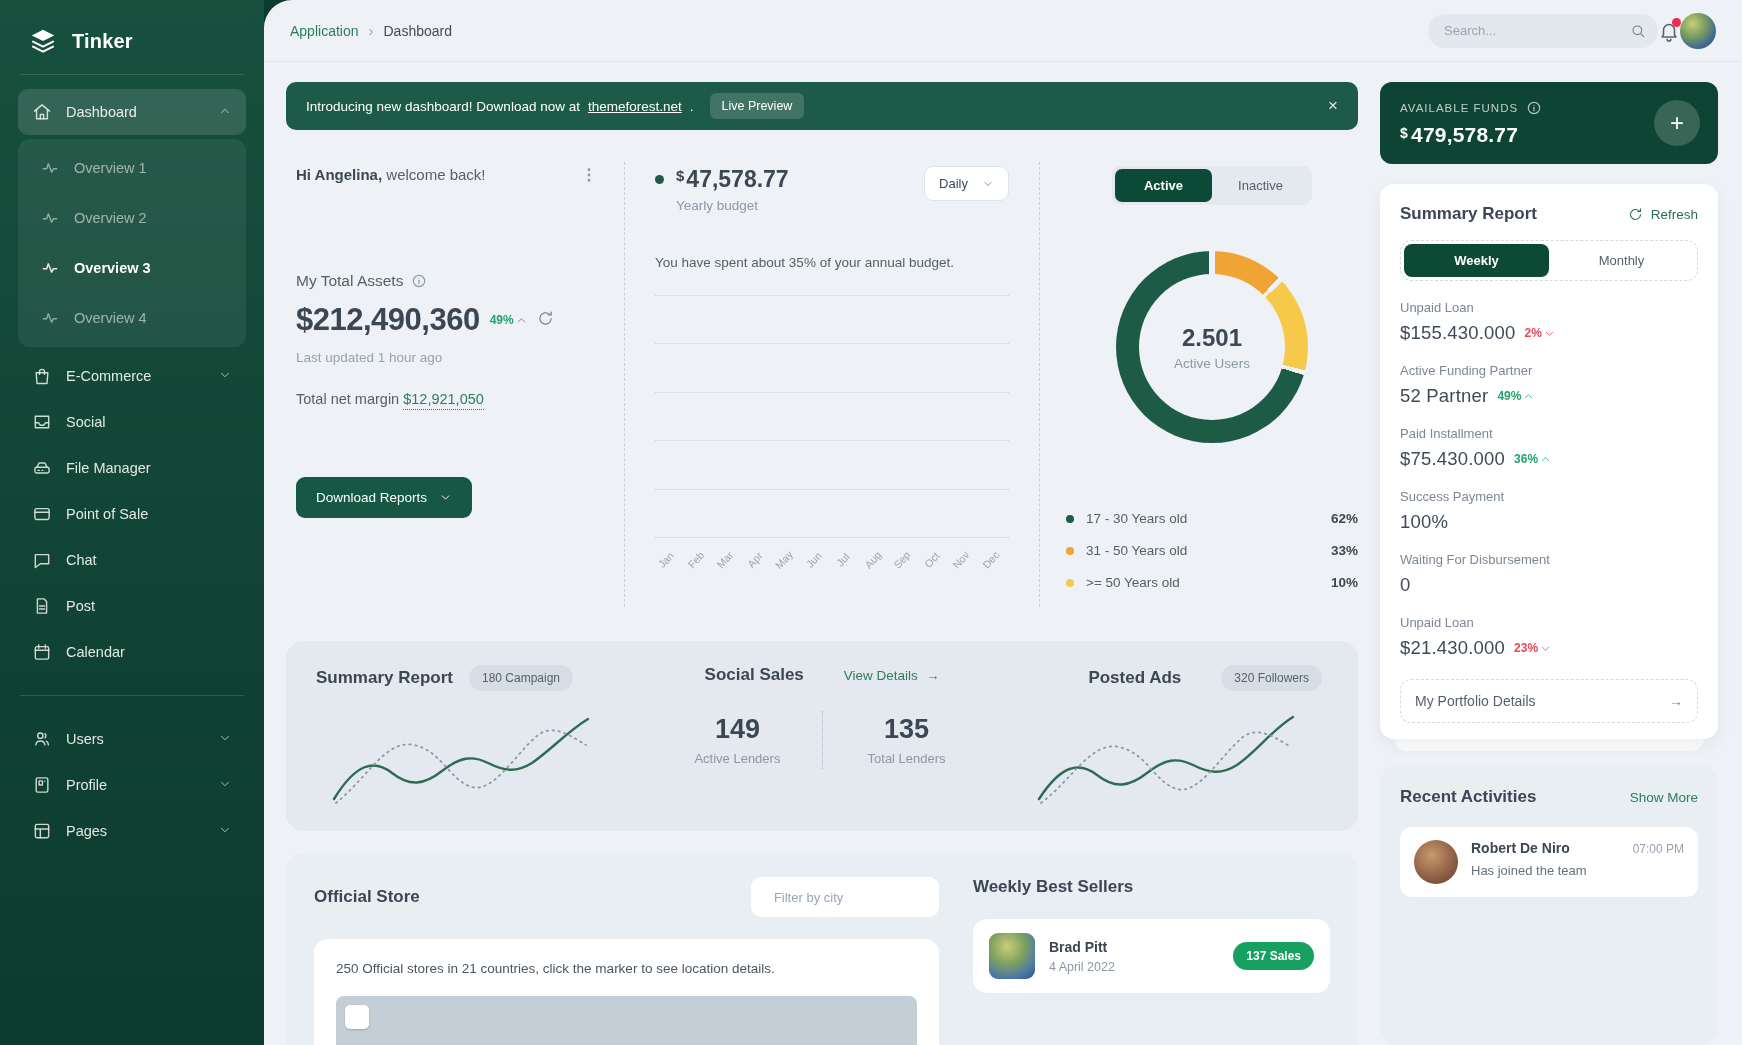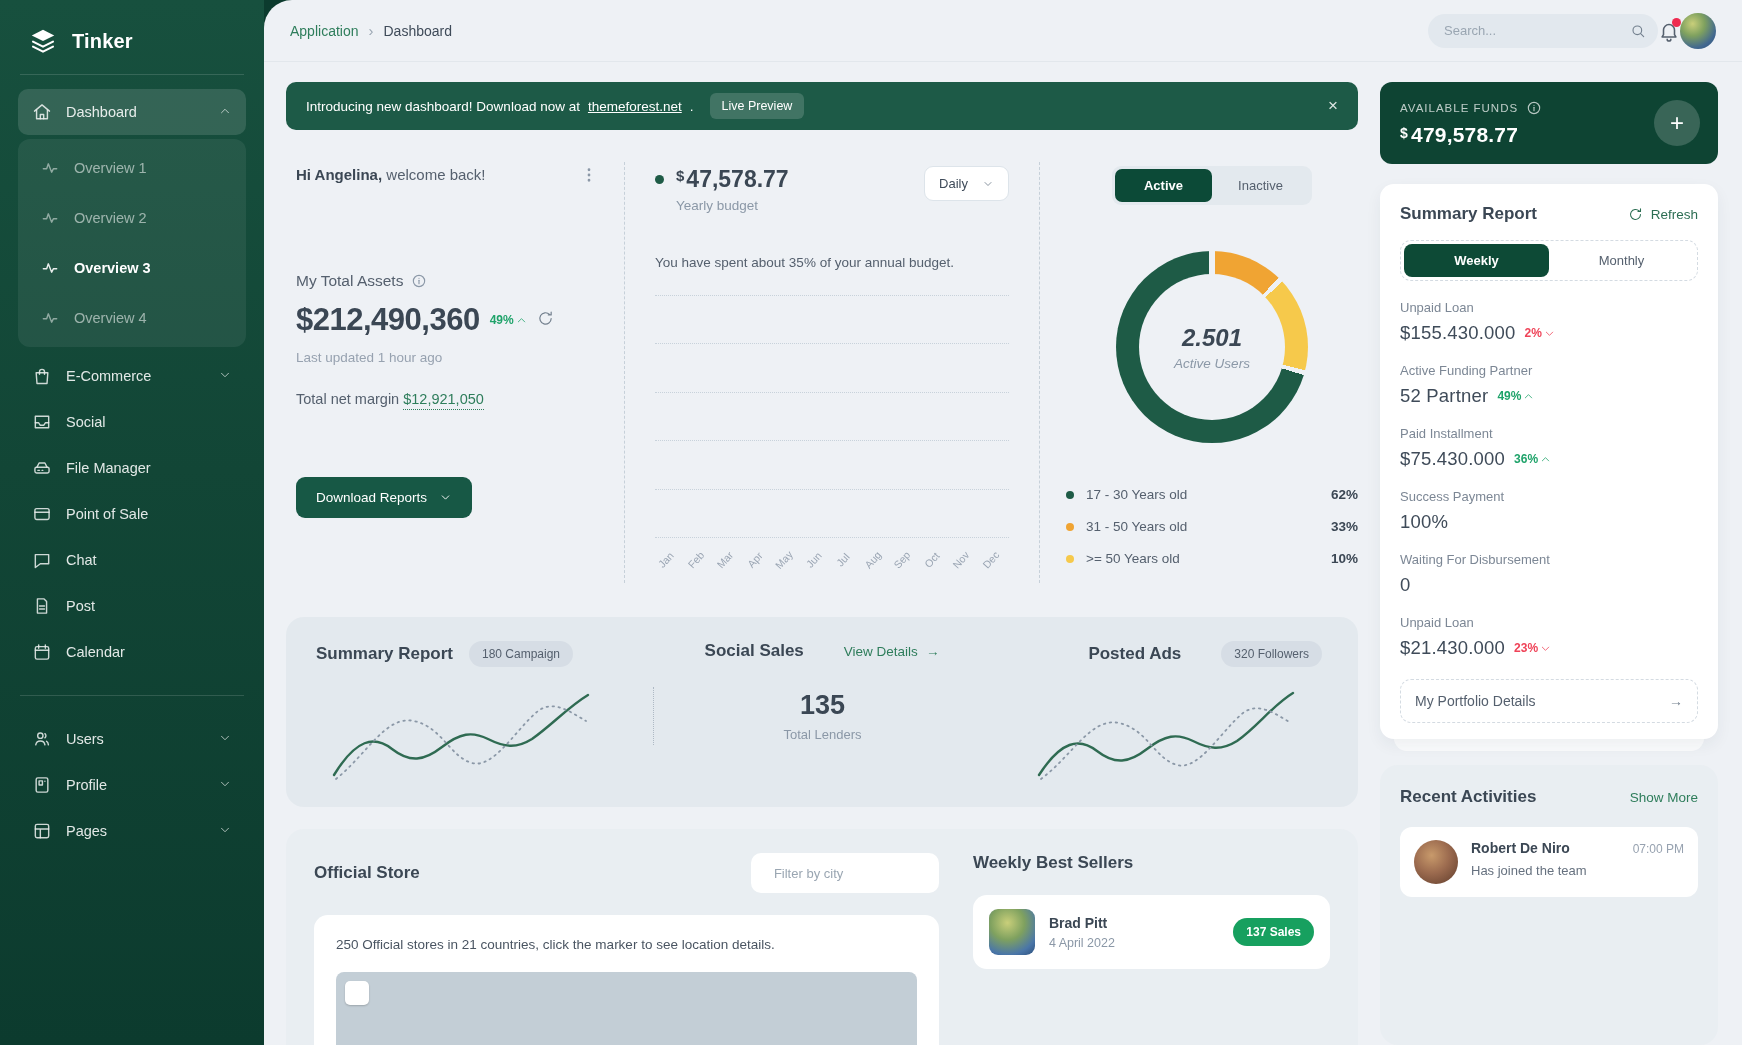--- a/index.html
+++ b/index.html
@@ -91,24 +91,24 @@
   .bars { position:absolute; inset:0; display:flex; align-items:flex-end; justify-content:space-between; padding:0 4px; }
   .bargroup { display:flex; align-items:flex-end; gap:3px; }
   .bar { width:9px; border-radius:2px 2px 0 0; }
   .xlabels { display:flex; justify-content:space-between; padding:0 4px; margin-top:14px; height:22px; }
   .xlabels span { width:21px; font-size:10.5px; color:#9aa5b3; transform:rotate(-48deg); display:inline-block; text-align:center; }
 
   .toggle { background:#e3e9ee; border-radius:9px; padding:3px; display:flex; width:200px; margin:0 auto; }
   .toggle .t { flex:1; text-align:center; font-size:13px; padding:9px 0; border-radius:7px; color:#55606e; cursor:pointer; }
   .toggle .t.on { background:#0c4a37; color:#fff; font-weight:700; }
   .donut { width:192px; height:192px; border-radius:50%; margin:46px auto 0 auto; position:relative; }
-  .donut .hole { position:absolute; inset:23px; border-radius:50%; background:#eef1f5; display:flex; flex-direction:column; align-items:center; justify-content:center; gap:4px;font-style:italic; }
+  .donut .hole { position:absolute; inset:23px; border-radius:50%; background:#eef1f5; display:flex; flex-direction:column; align-items:center; justify-content:center; gap:4px; }
   .donut .num { font-size:24px; font-weight:700; color:#3b4754; }
   .donut .lbl { font-size:13.5px; color:#8b98a7; }
-  .legend { margin-top:44px; }
+  .legend { margin-top:68px; }
   .lg-row { display:flex; align-items:center; margin-bottom:17px; font-size:13.5px; color:#55606e; }
   .lg-dot { width:8px; height:8px; border-radius:50%; margin-right:12px; }
   .lg-pct { margin-left:auto; font-weight:700; color:#3b4754; }
 
   
   .mid-band { margin-top:34px; background:#e3e9ee; border-radius:18px; padding:24px 30px 20px 30px; display:flex; }
   .mb-col { flex:1; min-width:0; }
   .mb-head { display:flex; align-items:center; gap:16px; }
   .mb-title { font-size:17px; font-weight:700; color:#3b4754; }
   .mb-badge { background:#d6dde5; color:#55606e; font-size:12px; border-radius:14px; padding:6px 13px; }
@@ -547,20 +547,24 @@
           </div>
           <div class="mb-col">
             <div class="mb-head" style="justify-content:center; gap:40px;">
               <span class="mb-title">Social Sales</span>
               <span class="mb-link">
                   <span>View Details</span>
                   <span>→</span>
                 </span>
             </div>
             <div class="soc-stats">
+              <div class="soc-stat">
+                <div class="soc-num">149</div>
+                <div class="soc-lbl">Active Lenders</div>
+              </div>
               <div class="soc-div"></div>
               <div class="soc-stat">
                 <div class="soc-num">135</div>
                 <div class="soc-lbl">Total Lenders</div>
               </div>
             </div>
           </div>
           <div class="mb-col">
             <div class="mb-head" style="justify-content:flex-end; gap:40px; padding-right:6px;">
               <span class="mb-title">Posted Ads</span>

